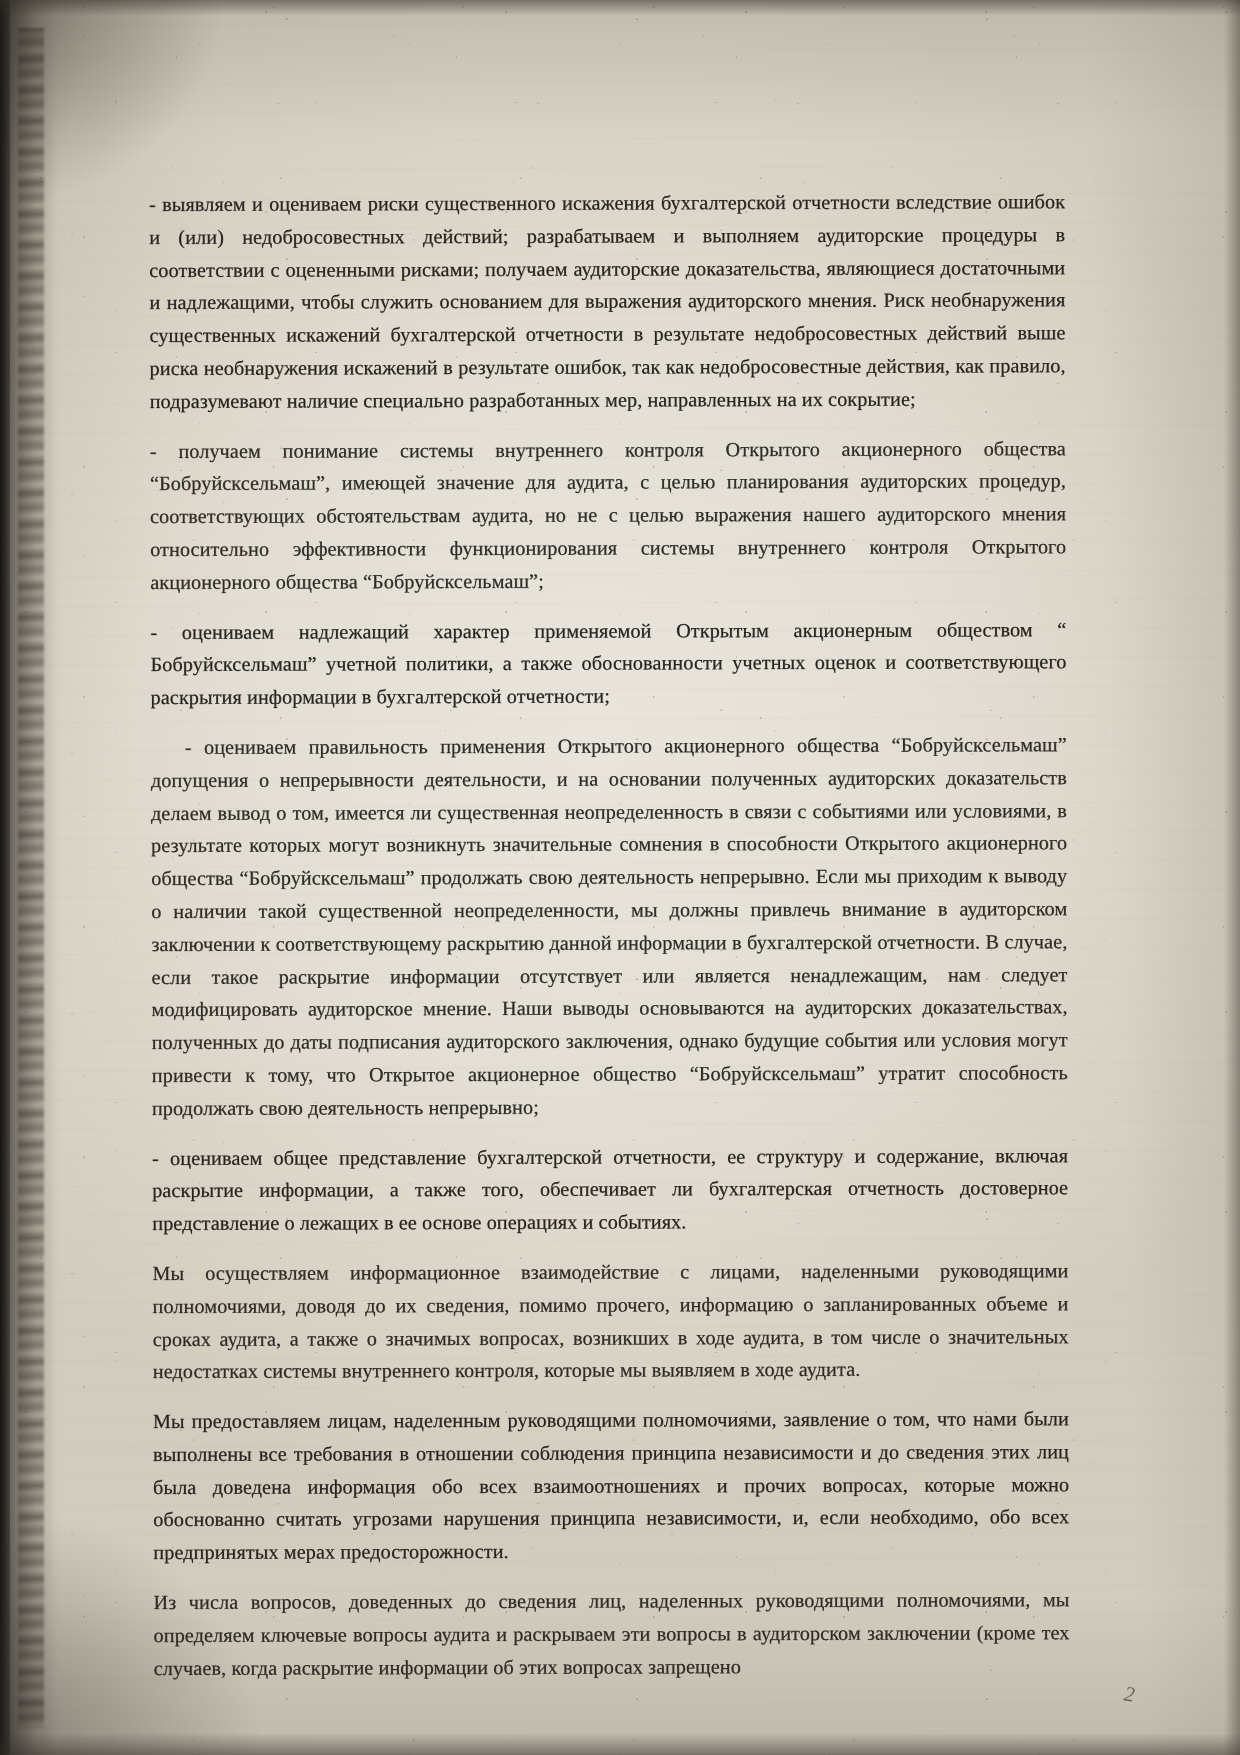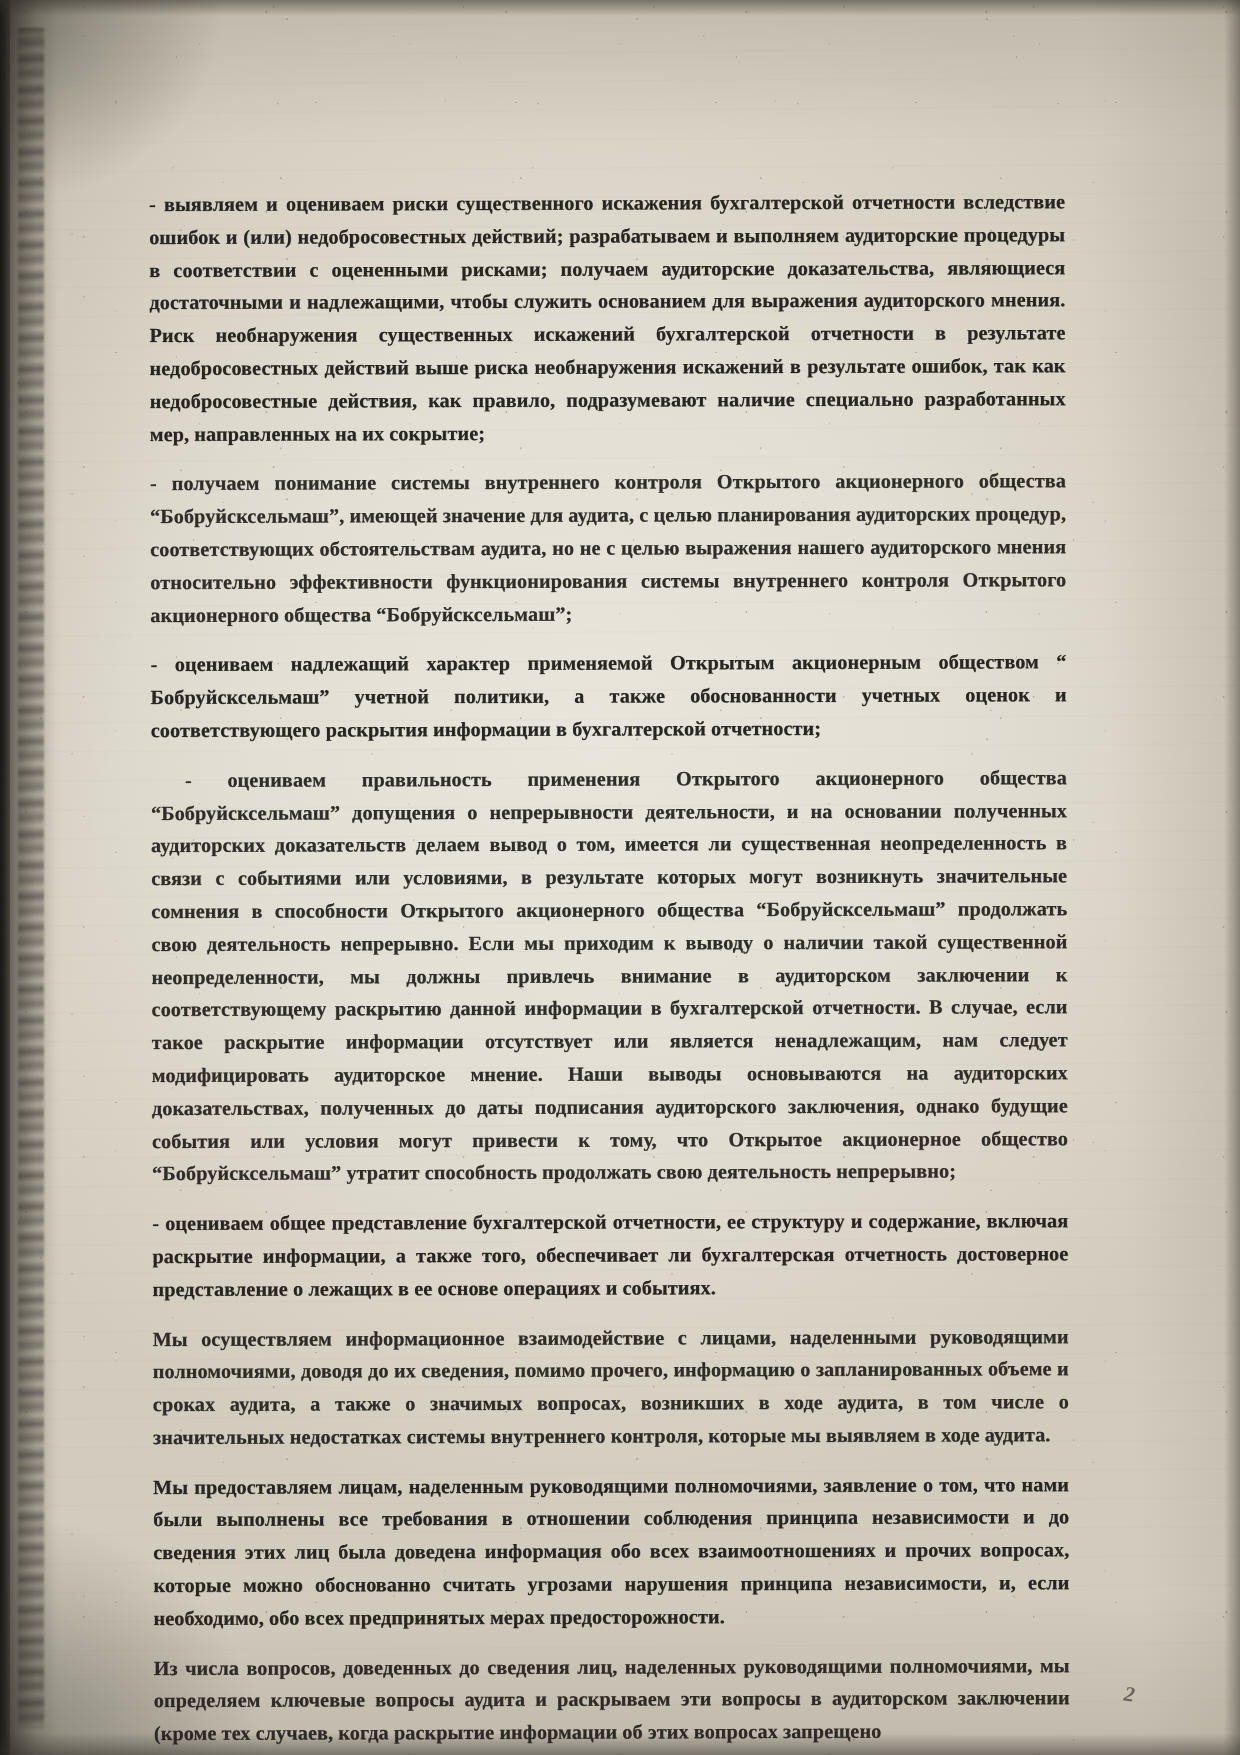--- a/index.html
+++ b/index.html
@@ -9,21 +9,20 @@
     background: #6e6e6e;
   }
   .page {
     position: relative;
     width: 1240px;
     height: 1755px;
     margin: 0 auto;
     background: #cfc9bd;
     overflow: hidden;
     font-family: "Liberation Serif", "DejaVu Serif", serif;
-    font-weight: bold;
   }
 
   
   .paper-base {
     position: absolute;
     inset: 0;
     background:
       radial-gradient(ellipse 60% 45% at 48% 42%, #e9e5dc 0%, #e4dfd5 45%, #dcd6ca 70%, #d2ccbe 100%);
   }
   .paper-warm {

